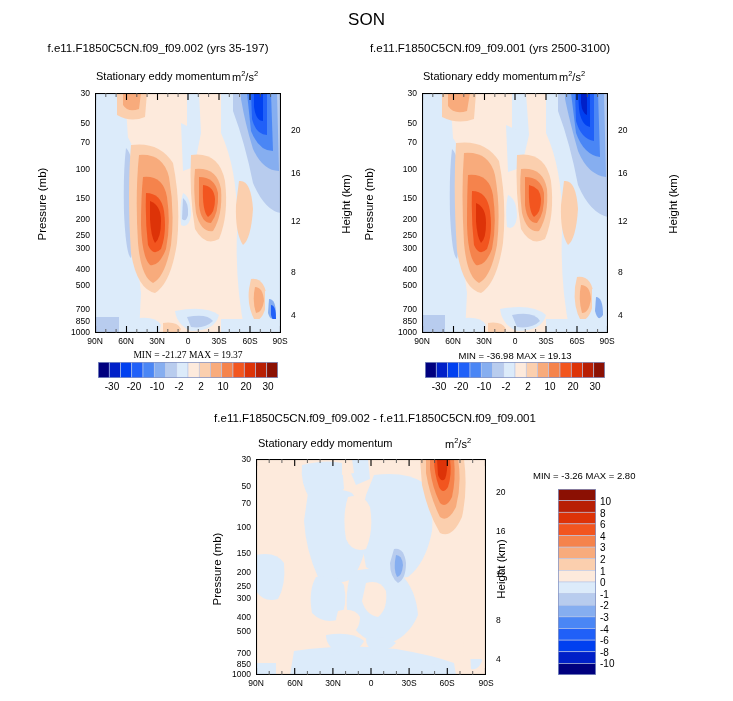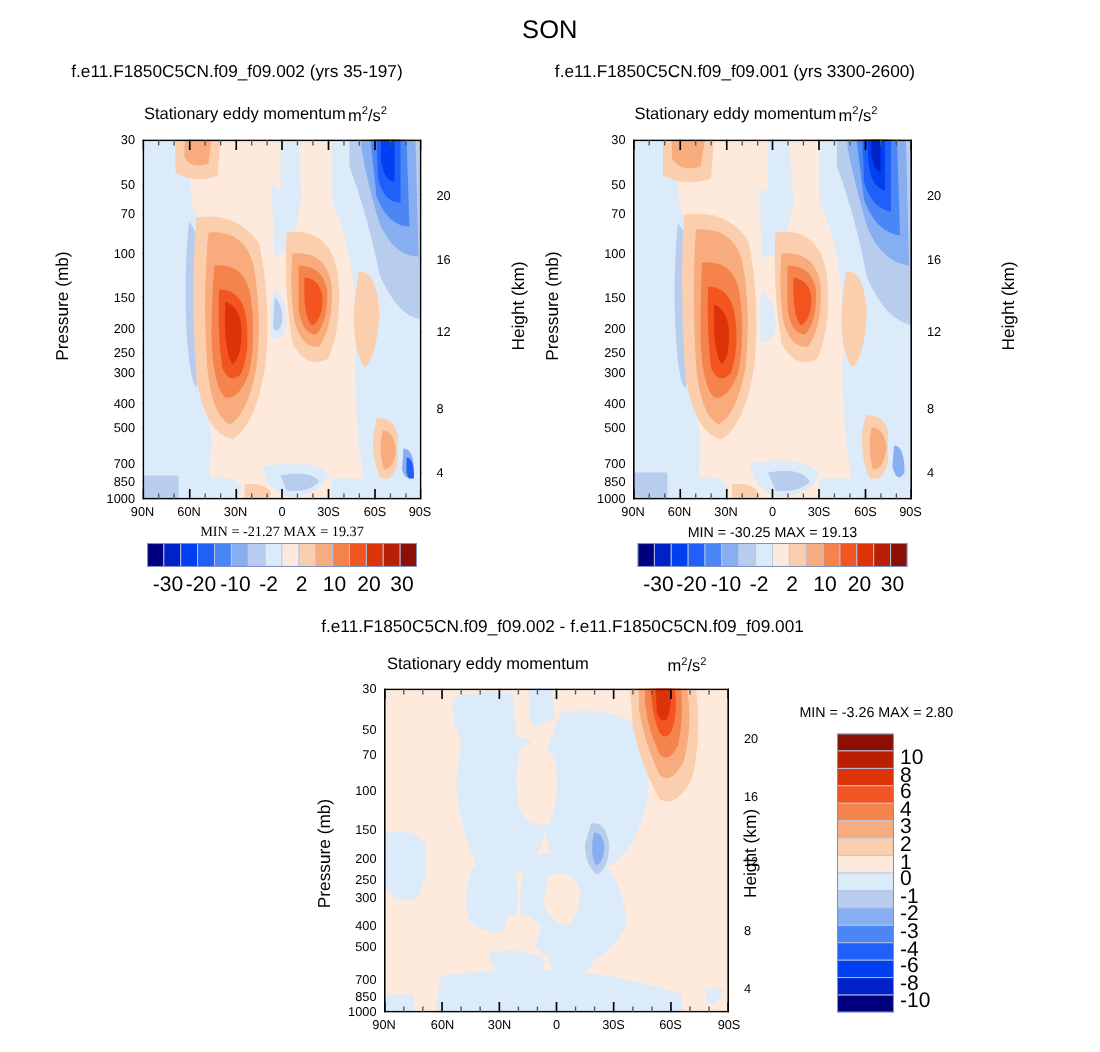--- a/index.html
+++ b/index.html
@@ -6,21 +6,21 @@
   body{width:733px;height:701px;position:relative;overflow:hidden;
        font-family:"Liberation Sans",sans-serif;color:#000;}
   .abs{position:absolute;}
   .suptitle{left:0;top:10px;width:733px;text-align:center;font-size:17px;}
   .paneltitle{text-align:center;font-size:11.5px;}
   .varname{font-size:11px;}
   .units{font-size:11px;}
   .ticklbl{font-size:8.5px;}
   .axlabel{font-size:11.5px;}
   .minmax{font-size:9.5px;white-space:nowrap;}
-  .cblbl{font-size:14px;}
+  .cblbl{font-size:10px;}
   .rot{transform:rotate(-90deg);transform-origin:50% 50%;}
   svg{display:block;}
   .frame{fill:none;stroke:#000;stroke-width:1.1;}
   .tick{stroke:#000;stroke-width:1.1;}
   .tickm{stroke:#555;stroke-width:0.9;}
   .cbcell{stroke:#b9c6e8;stroke-width:0.6;}
   sup{font-size:0.68em;vertical-align:super;}
 </style>
 </head>
 <body>
@@ -236,21 +236,21 @@
   <div class="abs cblbl" style="left:101px;top:381px;width:22px;text-align:center;">-30</div>
   <div class="abs cblbl" style="left:123px;top:381px;width:22px;text-align:center;">-20</div>
   <div class="abs cblbl" style="left:146px;top:381px;width:22px;text-align:center;">-10</div>
   <div class="abs cblbl" style="left:168px;top:381px;width:22px;text-align:center;">-2</div>
   <div class="abs cblbl" style="left:190px;top:381px;width:22px;text-align:center;">2</div>
   <div class="abs cblbl" style="left:212px;top:381px;width:22px;text-align:center;">10</div>
   <div class="abs cblbl" style="left:235px;top:381px;width:22px;text-align:center;">20</div>
   <div class="abs cblbl" style="left:257px;top:381px;width:22px;text-align:center;">30</div>
 </div>
 
-<div class="abs paneltitle" style="left:350px;top:42px;width:280px;">f.e11.F1850C5CN.f09_f09.001 (yrs 3300-2600)</div>
+<div class="abs paneltitle" style="left:350px;top:42px;width:280px;">f.e11.F1850C5CN.f09_f09.001 (yrs 2500-3100)</div>
 
 <div class="abs varname" style="left:423px;top:70px;">Stationary eddy momentum</div>
 <div class="abs units" style="left:559px;top:69px;">
   <span>m</span><sup>2</sup><span>/s</span><sup>2</sup>
 </div>
 
 <div class="abs rot axlabel" style="left:309px;top:198px;width:120px;text-align:center;">Pressure (mb)</div>
 <div class="abs rot axlabel" style="left:613px;top:198px;width:120px;text-align:center;">Height (km)</div>
 
 <div class="abs" style="left:422px;top:93px;">
@@ -398,21 +398,21 @@
 <div class="abs">
   <div class="abs ticklbl" style="left:407px;top:336px;width:30px;text-align:center;">90N</div>
   <div class="abs ticklbl" style="left:438px;top:336px;width:30px;text-align:center;">60N</div>
   <div class="abs ticklbl" style="left:469px;top:336px;width:30px;text-align:center;">30N</div>
   <div class="abs ticklbl" style="left:500px;top:336px;width:30px;text-align:center;">0</div>
   <div class="abs ticklbl" style="left:531px;top:336px;width:30px;text-align:center;">30S</div>
   <div class="abs ticklbl" style="left:562px;top:336px;width:30px;text-align:center;">60S</div>
   <div class="abs ticklbl" style="left:592px;top:336px;width:30px;text-align:center;">90S</div>
 </div>
 
-<div class="abs minmax" style="left:422px;top:350px;width:186px;text-align:center;">MIN = -30.25  MAX =  19.13</div>
+<div class="abs minmax" style="left:422px;top:350px;width:186px;text-align:center;">MIN = -36.98  MAX =  19.13</div>
 
 <div class="abs" style="left:425px;top:362px;">
 <svg width="180" height="16" viewBox="0 0 180 16">
   <rect class="cbcell" x="0" y="0" width="11.25" height="16" fill="#00007f"></rect>
   <rect class="cbcell" x="11.25" y="0" width="11.25" height="16" fill="#0020c8"></rect>
   <rect class="cbcell" x="22.5" y="0" width="11.25" height="16" fill="#0040f0"></rect>
   <rect class="cbcell" x="33.75" y="0" width="11.25" height="16" fill="#2060f8"></rect>
   <rect class="cbcell" x="45" y="0" width="11.25" height="16" fill="#4a86f5"></rect>
   <rect class="cbcell" x="56.25" y="0" width="11.25" height="16" fill="#86aef0"></rect>
   <rect class="cbcell" x="67.5" y="0" width="11.25" height="16" fill="#b8ccee"></rect>

